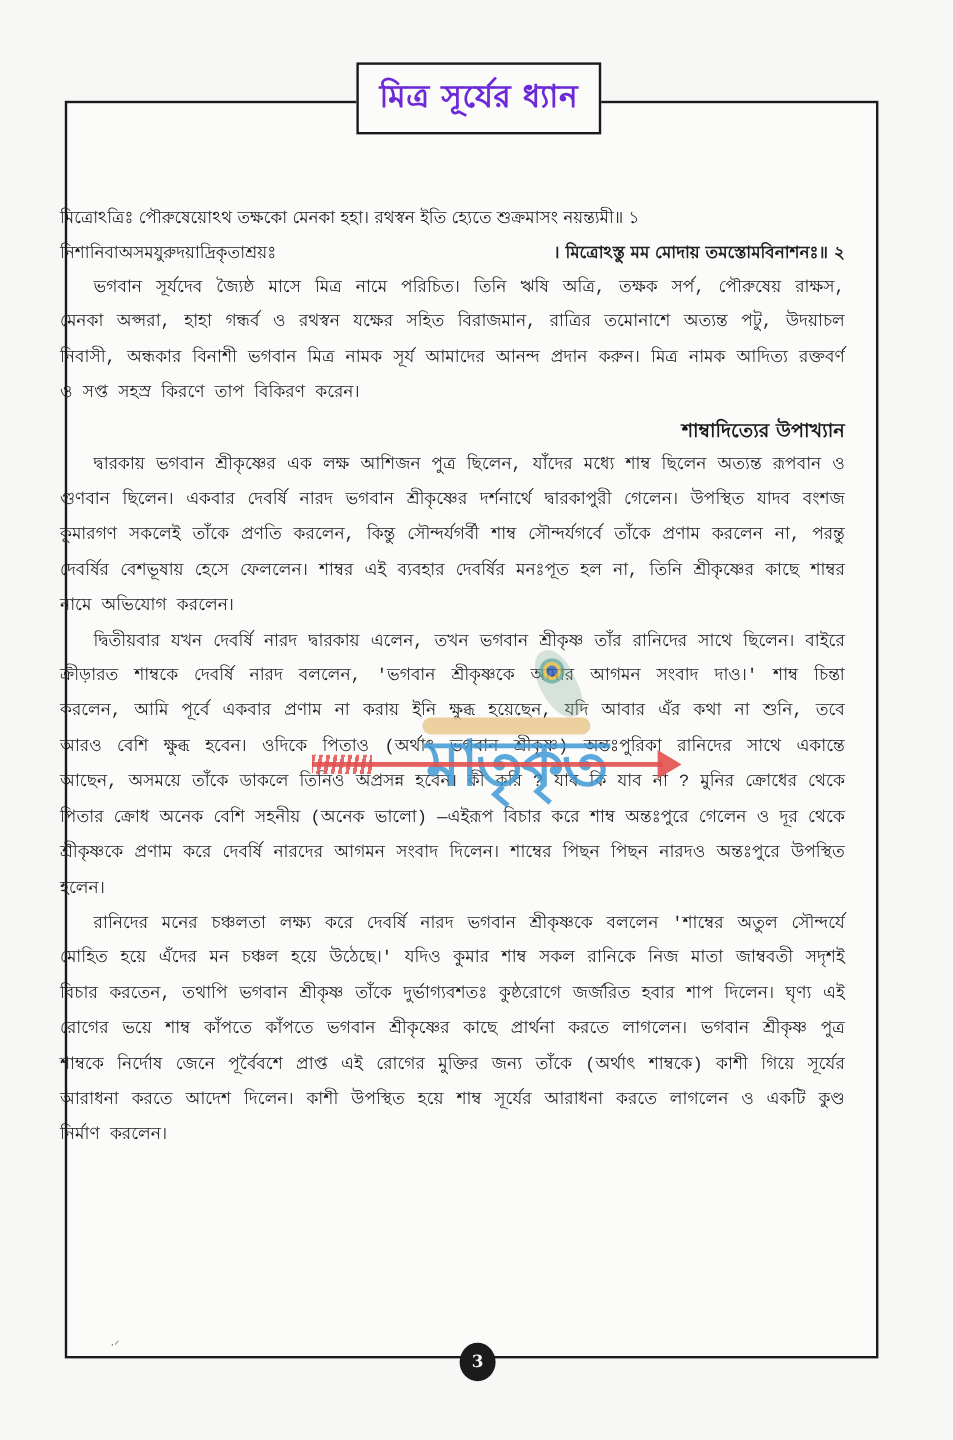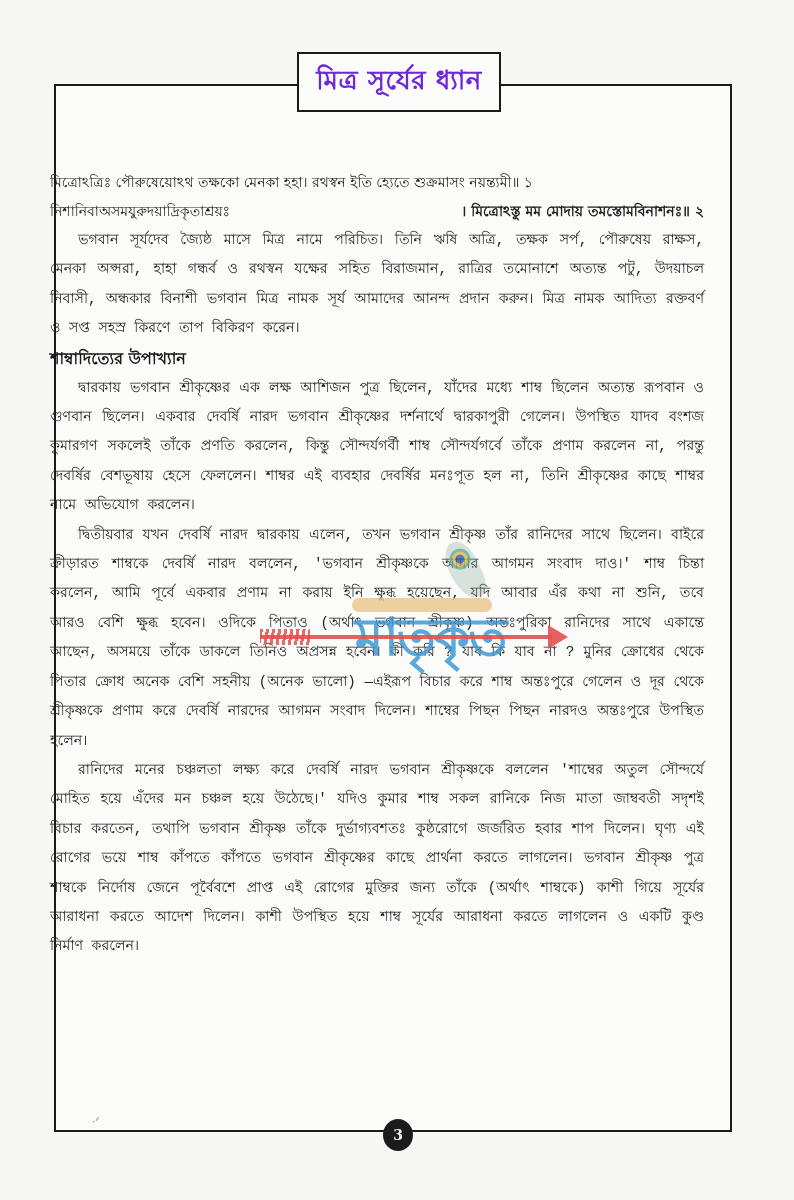--- a/index.html
+++ b/index.html
@@ -66,21 +66,21 @@
     }
     .verse .verse-left { white-space: nowrap; }
     .verse .verse-right { white-space: nowrap; font-weight: bold; }
     .verse-row-2 .verse-right { margin-left: auto; }
     p.para {
       margin: 0;
       text-indent: 28px;
       font-family: Liberation Mono, monospace;
     }
     .section-heading {
-      text-align: left;
+      text-align: right;
       font-size: 16px;
       font-weight: bold;
       line-height: 30px;
       color: #1b1b1b;
       margin: 0;
     }
     .page-number {
       position: absolute;
       left: 383px;
       top: 1119px;

